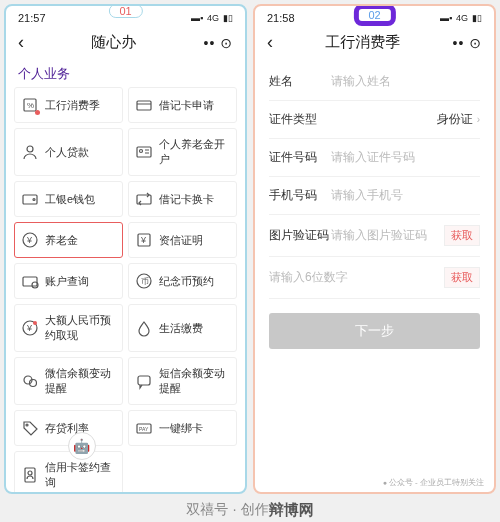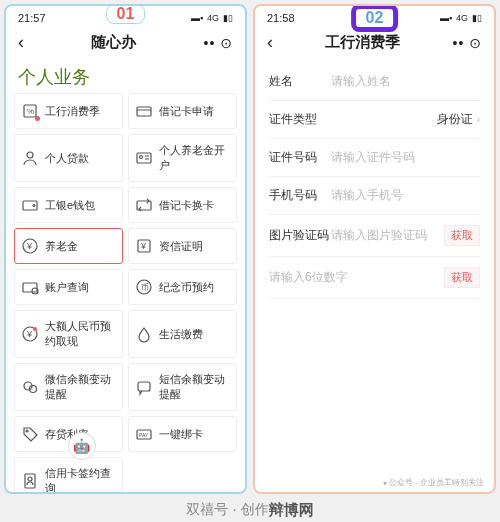--- a/index.html
+++ b/index.html
@@ -1,30 +1,30 @@
 <!DOCTYPE html>
 <html><head>
 <meta charset="utf-8">
 <style>
 *{margin:0;padding:0;box-sizing:border-box;font-family:-apple-system,"PingFang SC","Helvetica Neue",sans-serif}
 body{background:#f0f0f0;width:500px;height:522px;overflow:hidden;position:relative}
 .phones{display:flex;gap:6px;padding:4px}
 .phone{width:244px;height:490px;background:#fff;border-radius:8px;overflow:hidden;position:relative;display:flex;flex-direction:column}
 .phone.p1{border:2px solid #a8d8e8}
 .phone.p2{border:2px solid #f5c4b0}
-.tag{position:absolute;top:-2px;left:50%;transform:translateX(-50%);background:#fff;padding:0 10px;font-size:16px;font-weight:bold;z-index:5;border-radius:8px}
+.tag{position:absolute;top:-2px;left:50%;transform:translateX(-50%);background:#fff;padding:0 10px;font-size:11px;font-weight:normal;z-index:5;border-radius:8px}
 .phone.p1 .tag{color:#e85d5d;border:1px solid #a8d8e8}
 .phone.p2 .tag{color:#5d9de8;border:5px solid #6d28d9}
 .status{display:flex;justify-content:space-between;align-items:center;padding:6px 12px 2px;font-size:11px;font-weight:normal;color:#222}
 .status .sig{display:flex;gap:4px;align-items:center;font-size:9px}
 .nav{display:flex;justify-content:space-between;align-items:center;padding:6px 12px}
 .nav .back{font-size:18px;color:#222}
-.nav .title{font-size:15px;font-weight:700;color:#222}
+.nav .title{font-size:15px;font-weight:400;color:#222}
 .nav .more{font-size:14px;color:#222;letter-spacing:1px}
-.section-title{font-size:18px;color:#4d7c0f;padding:6px 12px 4px}
+.section-title{font-size:13px;color:#4c1d95;padding:6px 12px 4px}
 .grid{flex:1;overflow:hidden;padding:0 8px}
 .grid-inner{display:grid;grid-template-columns:1fr 1fr;gap:5px;padding-bottom:20px}
 .cell{background:#fff;border:1px solid #eee;border-radius:3px;padding:8px 6px;display:flex;align-items:center;gap:6px;font-size:11px;color:#333;min-height:36px}
 .cell.hl{border:1.5px solid #e85d5d}
 .cell .ico{width:18px;height:18px;flex-shrink:0;display:flex;align-items:center;justify-content:center}
 .cell .ico svg{width:18px;height:18px;stroke:#555;fill:none;stroke-width:1.2}
 .cell .dot{position:relative}
 .cell .dot::after{content:"";position:absolute;bottom:-1px;right:-1px;width:5px;height:5px;background:#e85d5d;border-radius:50%}
 .form{padding:4px 14px}
 .row{display:flex;align-items:center;padding:10px 0;border-bottom:1px solid #f0f0f0;font-size:12px}
@@ -258,20 +258,21 @@
         </div>
         <div class="row">
           <span class="label">图片验证码</span>
           <span class="value">请输入图片验证码</span>
           <span class="get">获取</span>
         </div>
         <div class="row">
           <span class="value">请输入6位数字</span>
           <span class="get">获取</span>
         </div>
+        <div class="btn-next">下一步</div>
       </div>
     <div class="wx-foot">公众号 - 企业员工特别关注</div>
   </div>
 </div>
 
 <div class="watermark">
   <span>双禧号 · 创作</span>
   <span class="logo">辩博网</span>
 </div>
 

